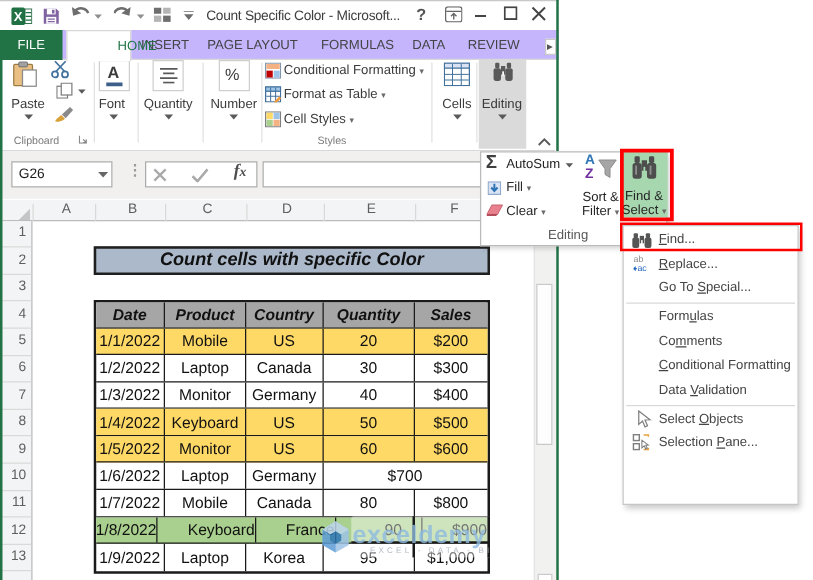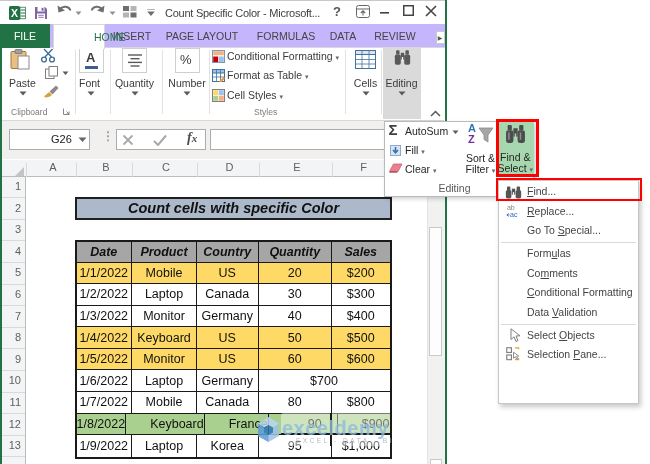--- a/index.html
+++ b/index.html
@@ -282,21 +282,21 @@
         <path d="M0.5 0.5 L4 4.5 L7.5 0.5 Z" fill="#5a5a5a"></path>
       </svg>
 
     <svg class="abs" style="left:428px;top:62px;" width="11" height="7" viewBox="0 0 11 7">
       <path d="M1 6 L5.5 1.5 L10 6" fill="none" stroke="#595959" stroke-width="1.5"></path>
     </svg>
   </div>
 
   <div id="fbar">
     <div class="fbox" style="left:7px;width:81px;"></div>
-    <div style="position:absolute;left:13px;top:12px;font-size:11px;color:#1a1a1a;margin-left:36px;">G26</div>
+    <div style="position:absolute;left:13px;top:12px;font-size:11px;color:#1a1a1a;">G26</div>
     <svg class="abs" style="left:76px;top:16px;" width="9" height="6" viewBox="0 0 9 6">
         <path d="M0.5 0.5 L4.5 5 L8.5 0.5 Z" fill="#666"></path>
       </svg>
     <div class="abs" style="left:100px;top:8px;font-size:12px;color:#9a9a9a;font-weight:bold;">⋮</div>
     <div class="fbox" style="left:114px;width:90px;"></div>
     <svg class="abs" style="left:120px;top:13.5px;" width="12" height="12" viewBox="0 0 12 12">
         <path d="M1.5 1.5 L10.5 10.5 M10.5 1.5 L1.5 10.5" stroke="#a9a9a9" stroke-width="1.8"></path>
       </svg>
     <svg class="abs" style="left:151px;top:13px;" width="14" height="12" viewBox="0 0 14 12">
         <path d="M1 7 L5 11 L13 1.5" fill="none" stroke="#a9a9a9" stroke-width="2"></path>

